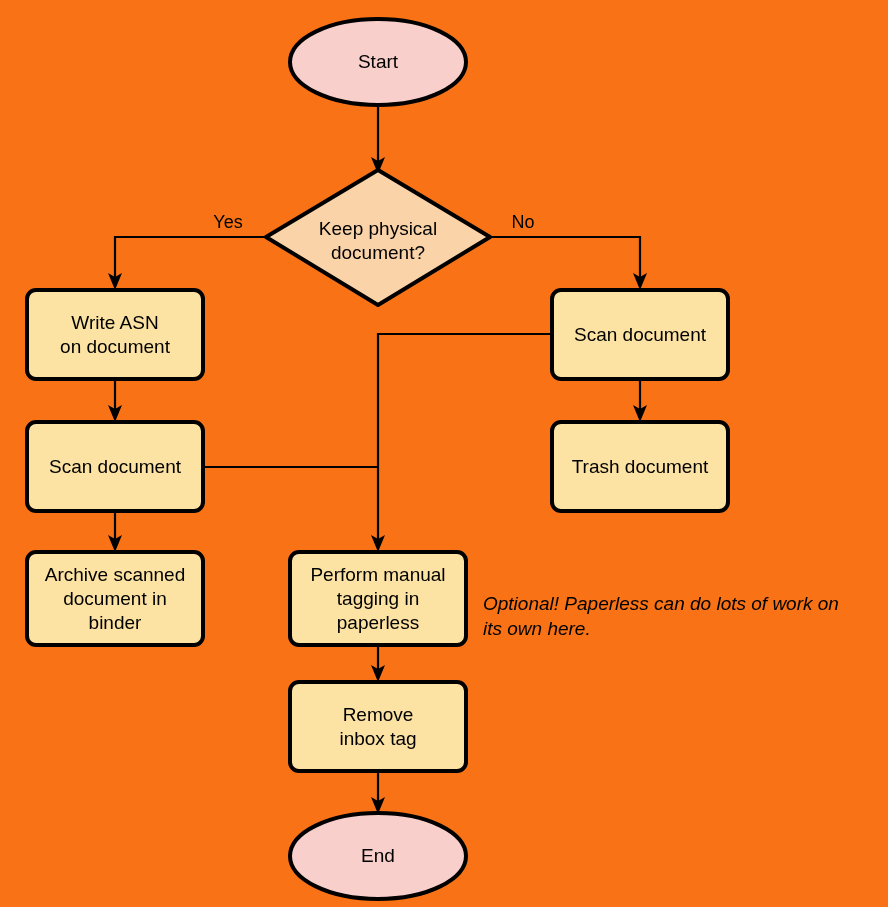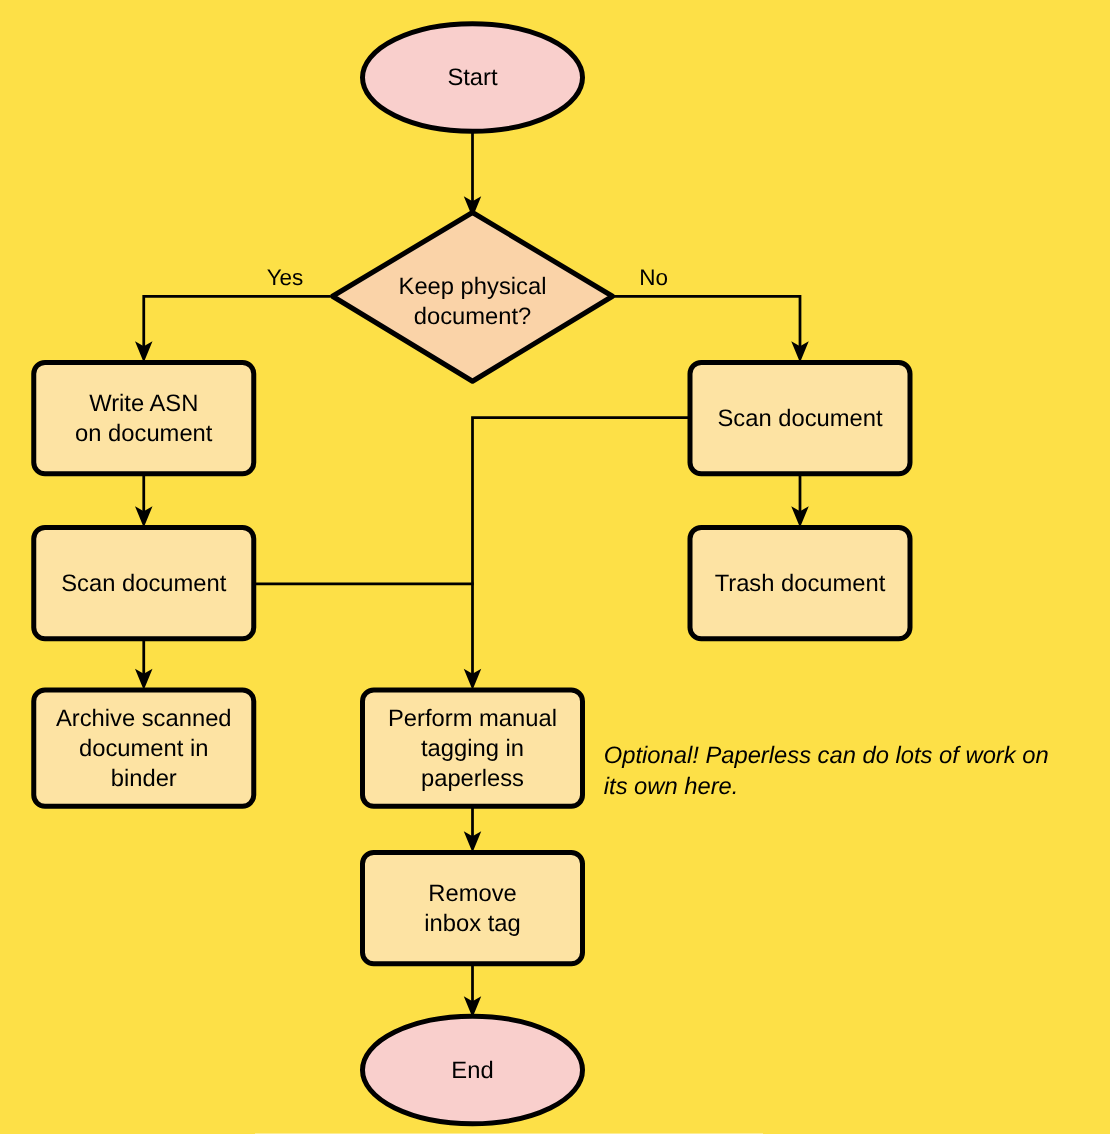--- a/index.html
+++ b/index.html
@@ -8,21 +8,21 @@
     padding: 0;
     background: #ffffff;
   }
   body {
     font-family: "Liberation Sans", sans-serif;
   }
   #canvas {
     position: relative;
     width: 888px;
     height: 907px;
-    background: #fde047;
+    background: #f97316;
     overflow: hidden;
   }
   #flow-svg {
     position: absolute;
     left: 0;
     top: 0;
     width: 888px;
     height: 907px;
   }
   .node-label {

